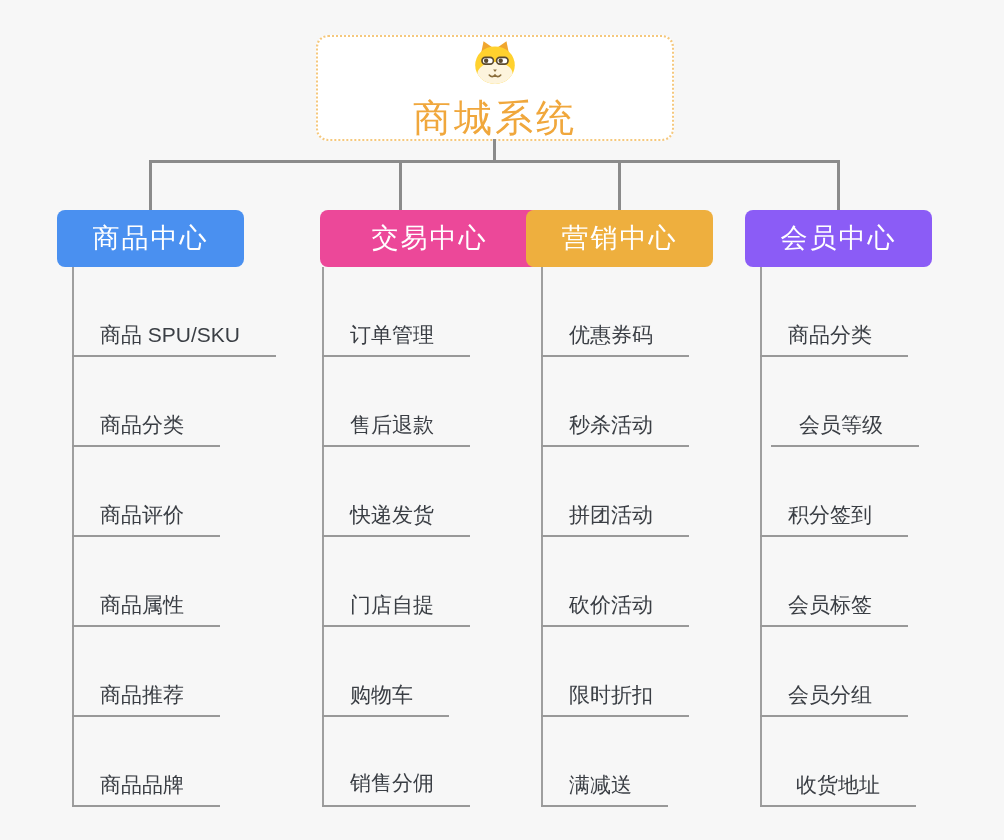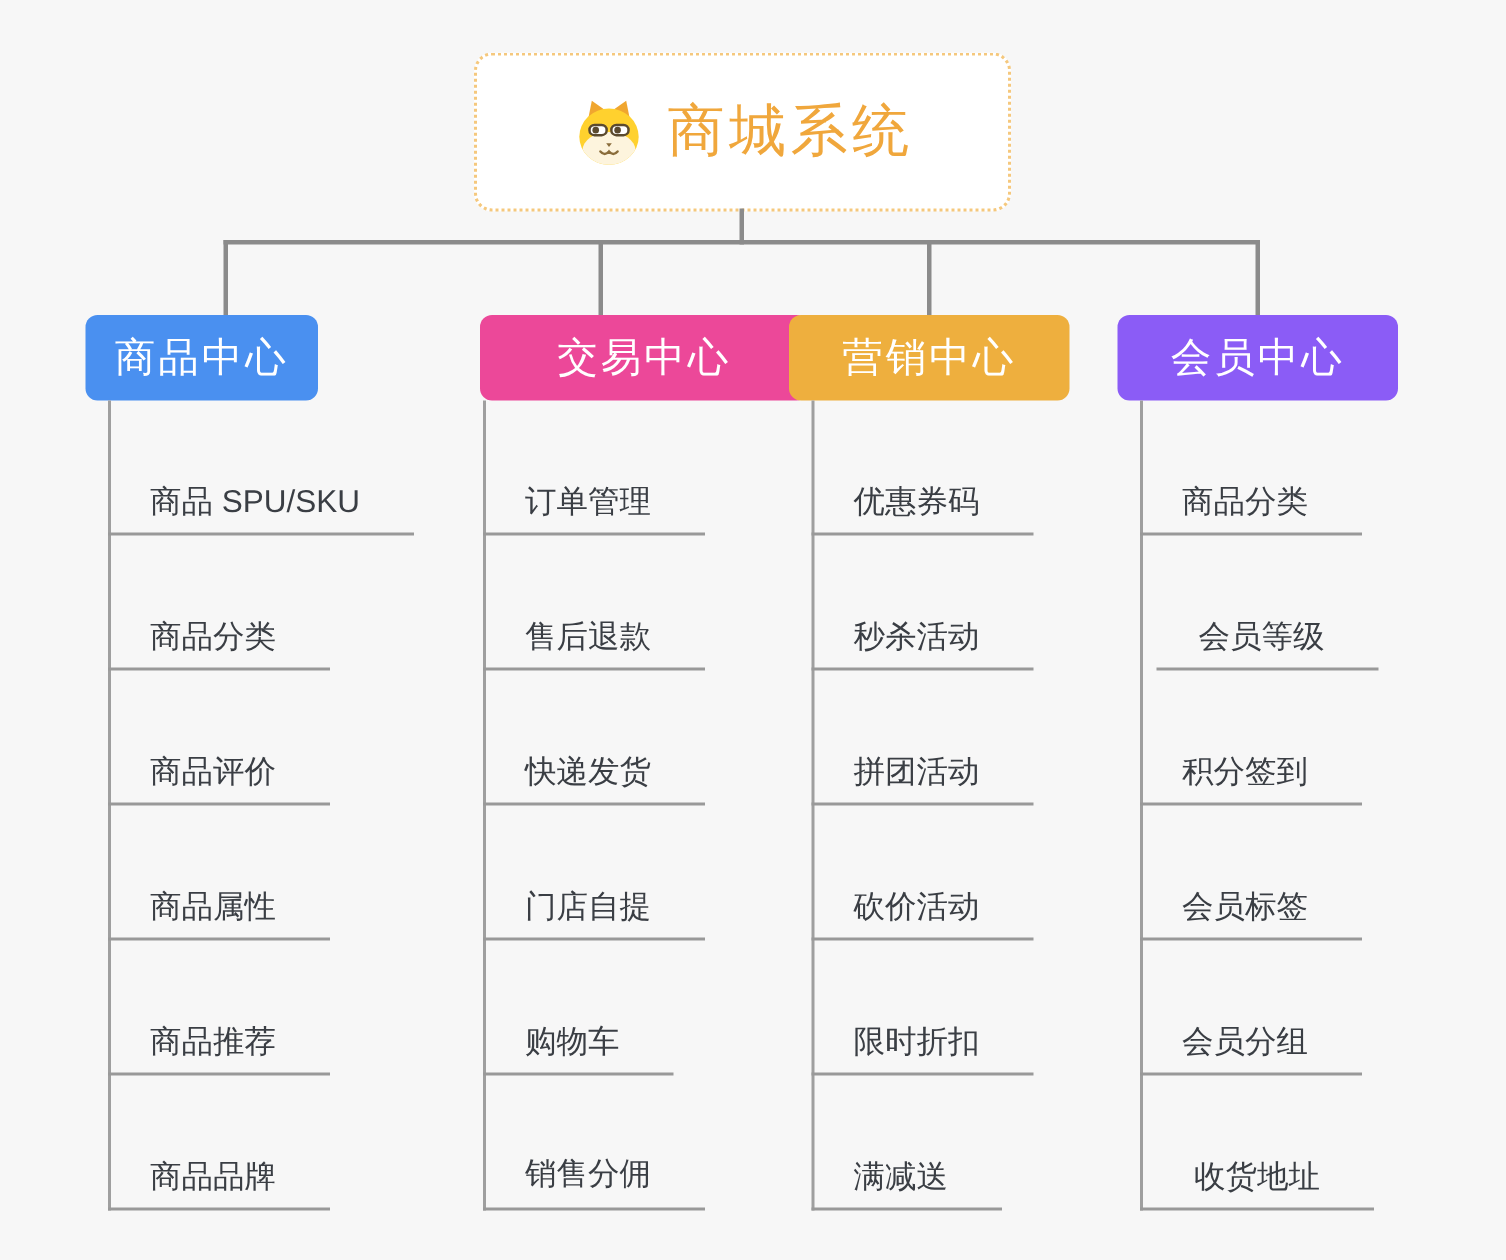--- a/index.html
+++ b/index.html
@@ -11,20 +11,21 @@
     position:relative;
   }
   .canvas{position:absolute;inset:0;}
 
   
   .root-node{
     position:absolute;left:316px;top:35px;width:358px;height:106px;
     background:#ffffff;border:2px dotted #f5c87d;border-radius:12px;
     display:flex;align-items:center;justify-content:center;gap:14px;
     box-sizing:border-box;
+    flex-direction:column;
   }
   .root-label{
     font-size:38px;font-weight:500;letter-spacing:3px;color:#f0a73c;
     line-height:1;white-space:nowrap;
   }
   .dog{width:50px;height:46px;display:inline-block;flex:0 0 auto;}
 
   
   .line{position:absolute;background:#8b8b8b;}
   .root-drop{left:493px;top:139px;width:3px;height:24px;}
@@ -79,21 +80,21 @@
     </span>
     <span class="root-label">商城系统</span>
   </div>
 
   <div class="line root-drop"></div>
   <div class="line bus"></div>
 
   <div id="branches">
   <div class="branch">
     <div class="line branch-drop" style="left: 149px;"></div>
-    <div class="branch-box" style="left: 57px; width: 155px; background: rgb(74, 144, 240);">
+    <div class="branch-box" style="left: 57px; width: 187px; background: rgb(74, 144, 240);">
       <span class="branch-label">商品中心</span>
     </div>
     <div class="child-line" style="left: 72px;"></div>
   </div>
 
   <div class="child-item" style="left: 72px; top: 315px;">商品 SPU/SKU</div>
 
   <div class="child-item" style="left: 72px; top: 405px;">商品分类</div>
 
   <div class="child-item" style="left: 72px; top: 495px;">商品评价</div>

